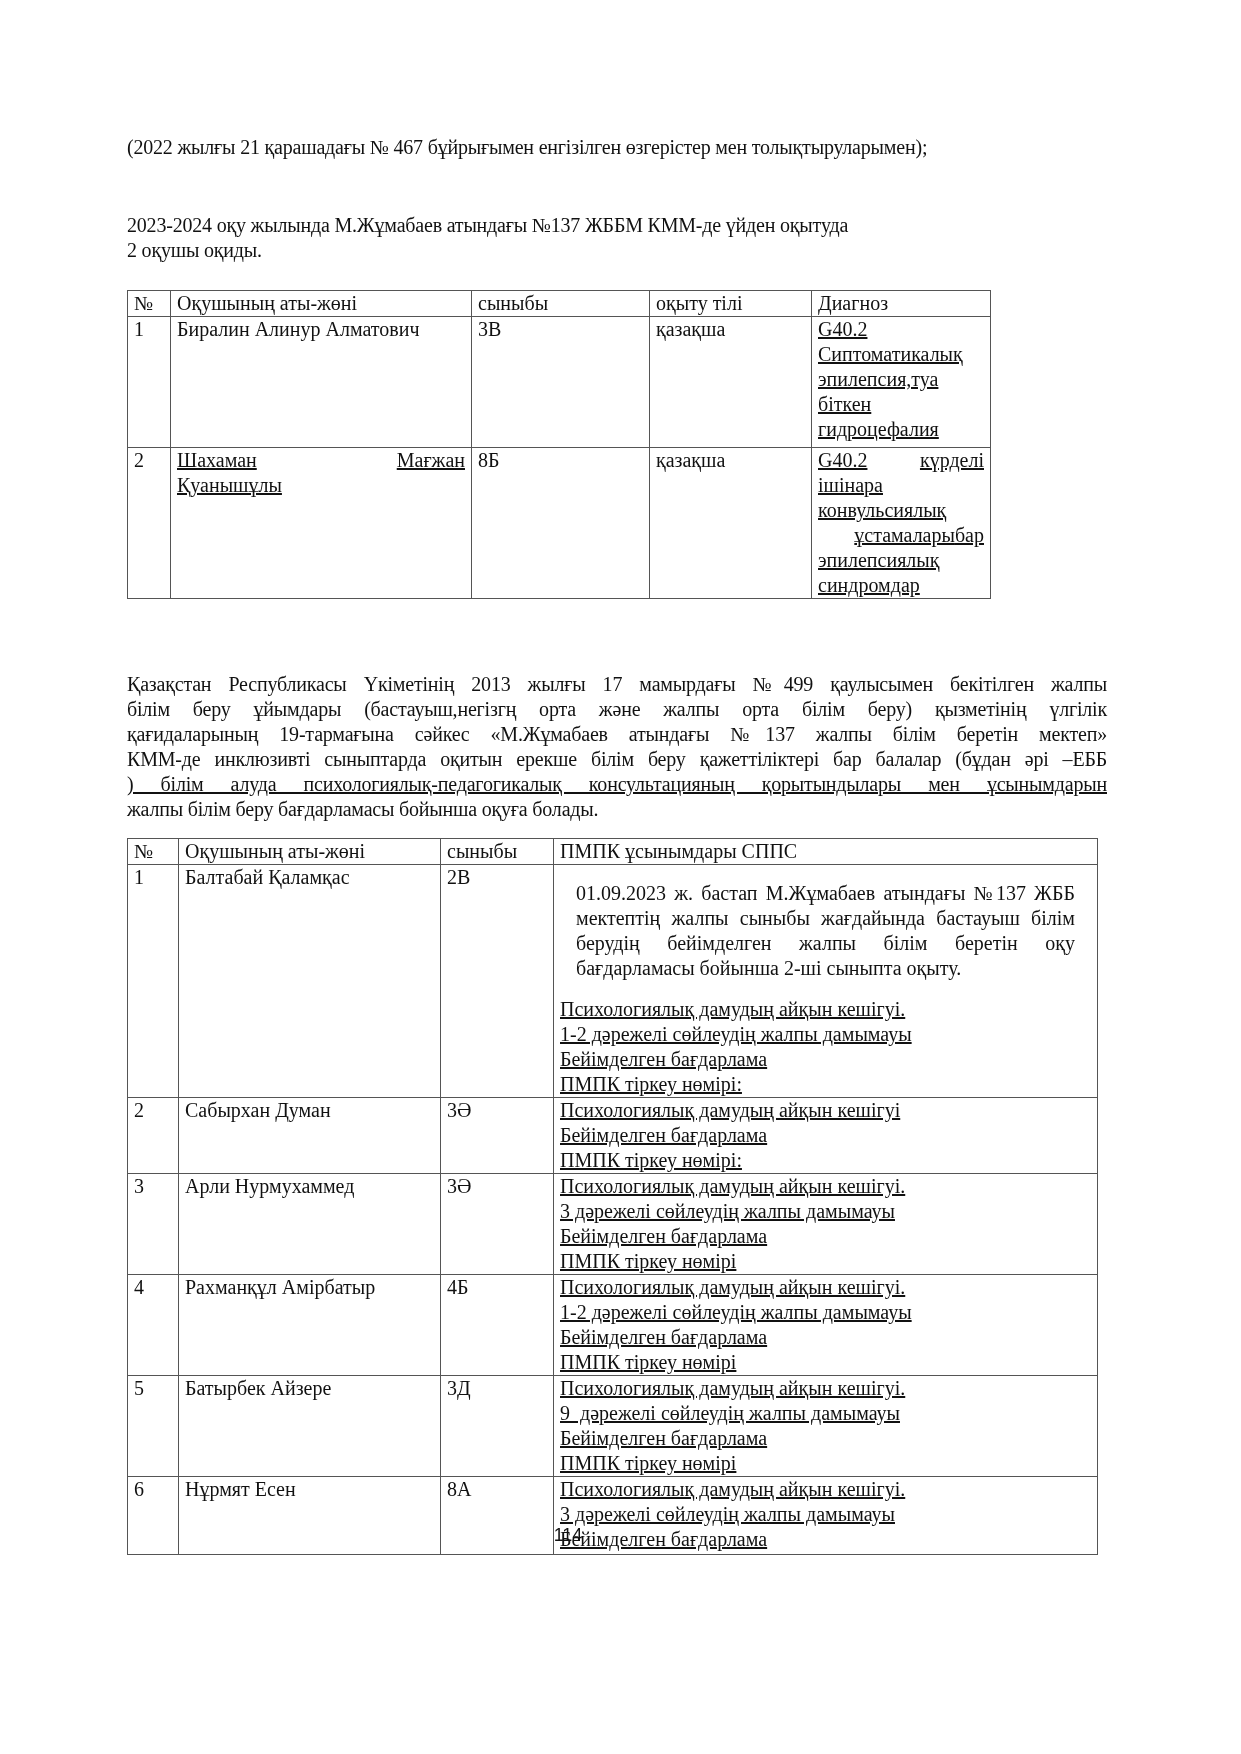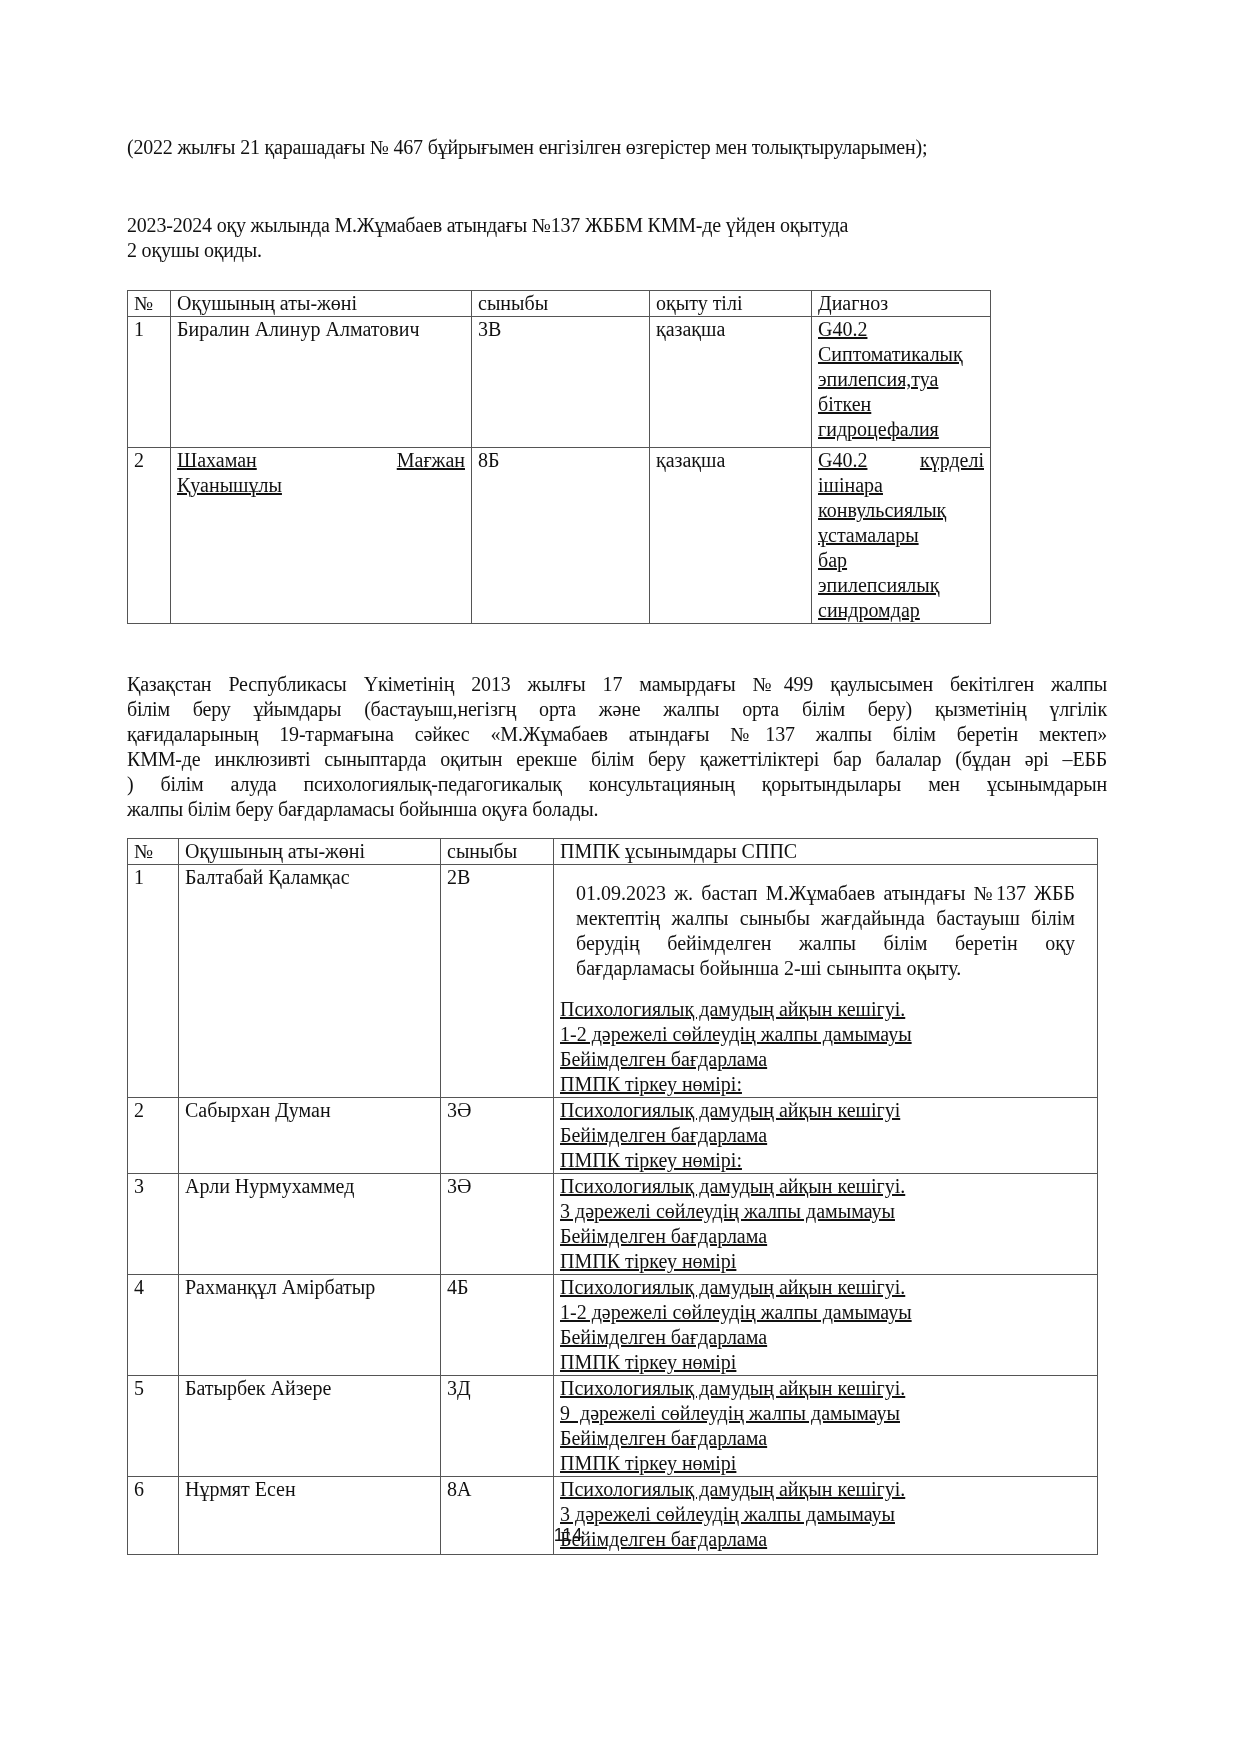--- a/index.html
+++ b/index.html
@@ -65,37 +65,37 @@
     </td>
     <td>8Б</td>
     <td>қазақша</td>
     <td class="multiline">
       <div class="jline" style="display: flex; justify-content: space-between;">
             <span>G40.2</span>
             <span>күрделі</span>
           </div>
       <div>ішінара</div>
       <div>конвульсиялық</div>
-      <div class="jline" style="display: flex; justify-content: flex-end; flex-direction: column;">
+      <div class="jline" style="display: flex; justify-content: flex-end;">
             <span>ұстамалары</span>
             <span>бар</span>
           </div>
       <div>эпилепсиялық</div>
       <div>синдромдар</div>
     </td>
   </tr>
 </tbody>
   </table>
 
 <div>
   <div class="text justified" style="left:127px; top:672px;">Қазақстан Республикасы Үкіметінің 2013 жылғы 17 мамырдағы №499 қаулысымен бекітілген жалпы</div>
   <div class="text justified" style="left:127px; top:697px;">білім беру ұйымдары (бастауыш,негізгң орта және жалпы орта білім беру) қызметінің үлгілік</div>
   <div class="text justified" style="left:127px; top:722px;">қағидаларының 19-тармағына  сәйкес «М.Жұмабаев атындағы №137 жалпы білім беретін мектеп»</div>
   <div class="text justified" style="left:127px; top:747px;">КММ-де инклюзивті сыныптарда оқитын ерекше білім беру қажеттіліктері бар балалар (бұдан әрі –ЕББ</div>
-  <div class="text justified" style="left:127px; top:772px;">) білім алуда психологиялық-педагогикалық консультацияның қорытындылары мен ұсынымдарын</div>
+  <div class="text justified" style="left:127px; top:772px;text-decoration:underline;">) білім алуда психологиялық-педагогикалық консультацияның қорытындылары мен ұсынымдарын</div>
   <div class="text para-line" style="left:127px; top:797px;">жалпы білім беру бағдарламасы бойынша оқуға болады.</div>
 </div>
 
 <table class="t2">
   <colgroup>
     <col style="width:51px">
       <col style="width:262px">
       <col style="width:113px">
       <col style="width:544px">
   </colgroup>

